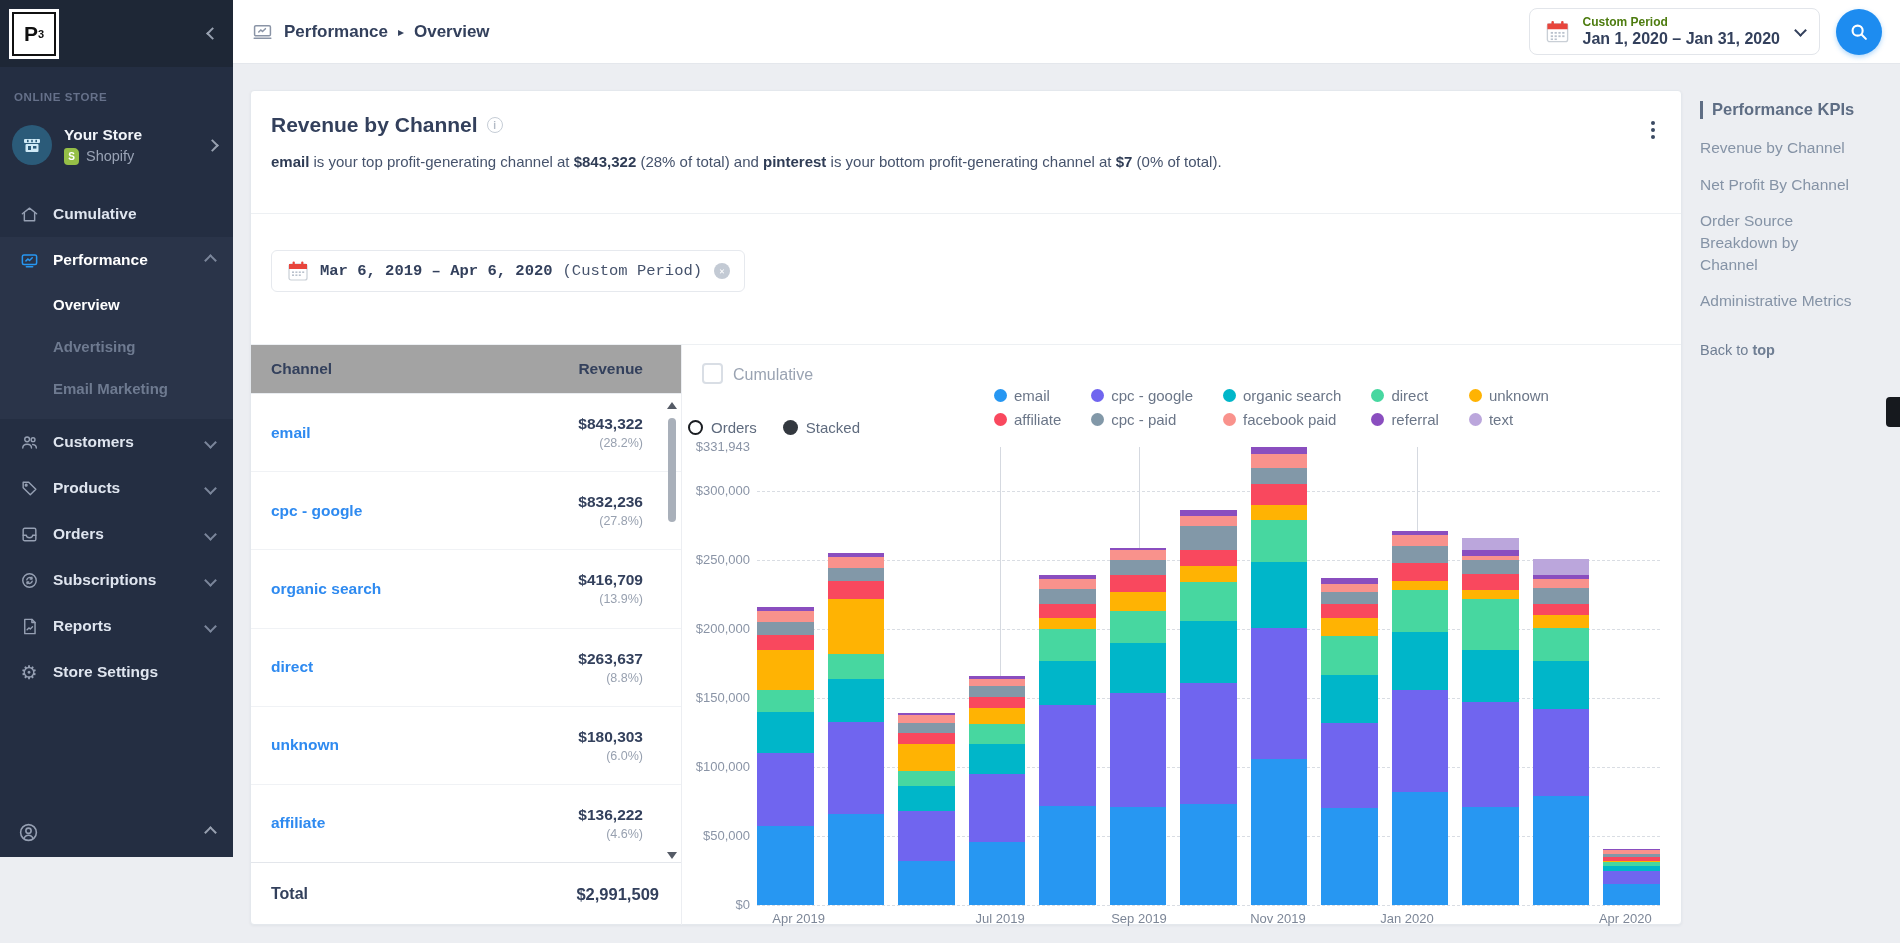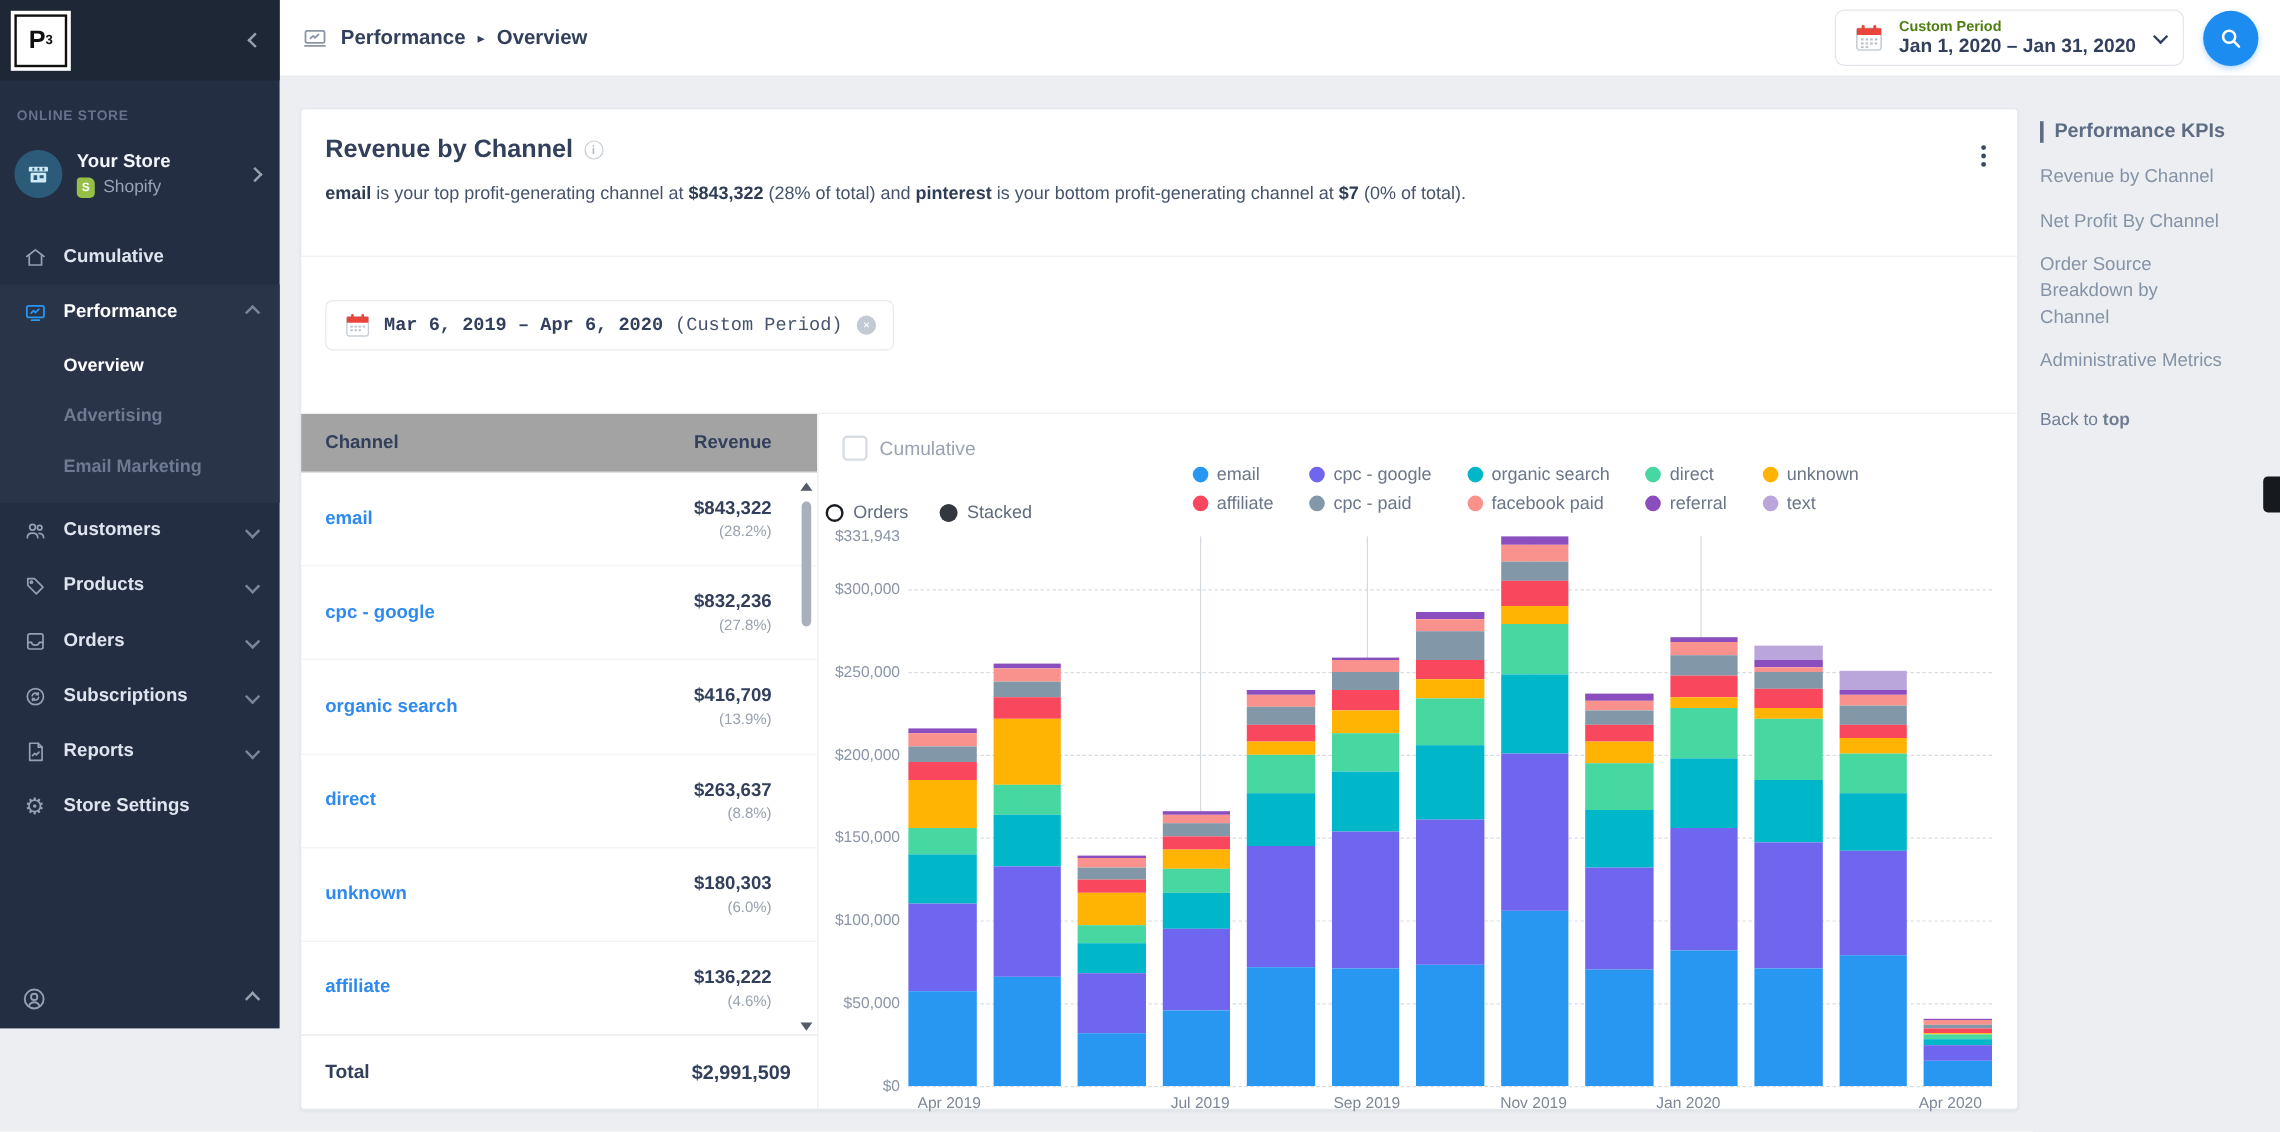--- a/index.html
+++ b/index.html
@@ -635,21 +635,21 @@
               <div class="seg" style="height: 13.7975px; background: rgb(112, 101, 239);"></div>
               <div class="seg" style="height: 4.13926px; background: rgb(0, 182, 201);"></div>
               <div class="seg" style="height: 4.13926px; background: rgb(71, 215, 160);"></div>
               <div class="seg" style="height: 1.37975px; background: rgb(255, 179, 3);"></div>
               <div class="seg" style="height: 4.13926px; background: rgb(249, 72, 94);"></div>
               <div class="seg" style="height: 2.75951px; background: rgb(130, 152, 168);"></div>
               <div class="seg" style="height: 4.13926px; background: rgb(249, 146, 140);"></div>
               <div class="seg" style="height: 1.37975px; background: rgb(138, 78, 191);"></div>
             </div>
           </div>
-          <div class="xlabel" style="left: 64px;">Apr 2019</div>
+          <div class="xlabel" style="left: 53px; text-align: right;">Apr 2019</div>
           <div class="xlabel" style="left: 273.115px;">Jul 2019</div>
           <div class="xlabel" style="left: 412.038px;">Sep 2019</div>
           <div class="xlabel" style="left: 550.962px;">Nov 2019</div>
           <div class="xlabel" style="left: 680px;">Jan 2020</div>
           <div class="xlabel" style="left: 898.269px;">Apr 2020</div>
         </div>
     </div>
   </div>
 </div>
 

